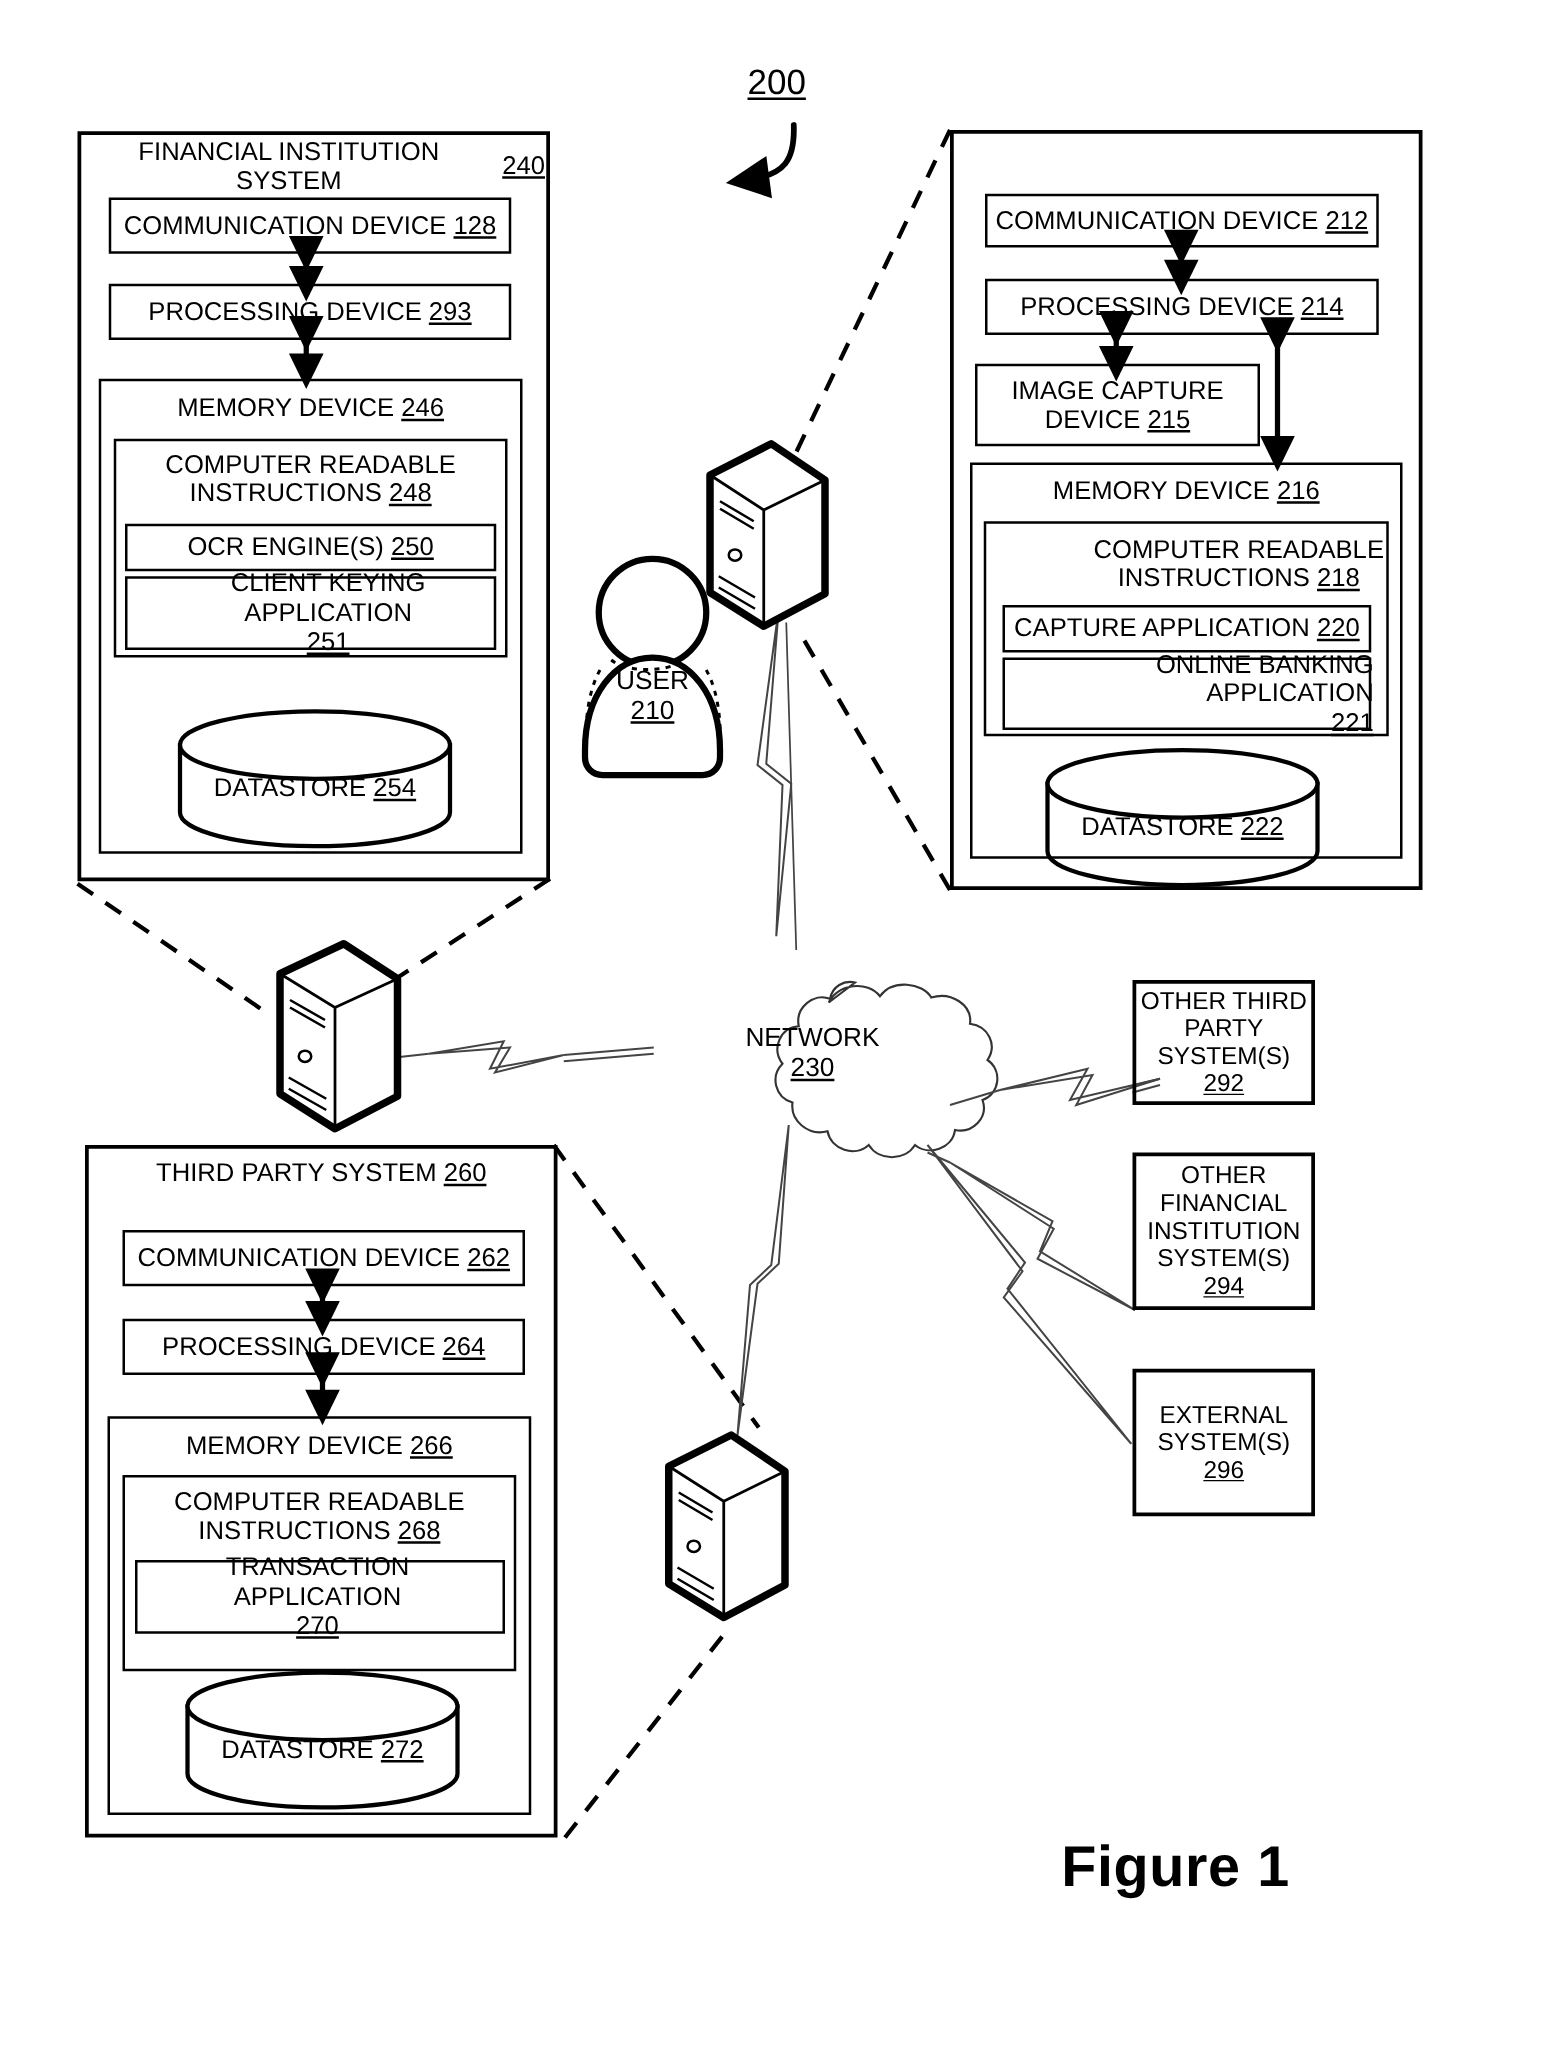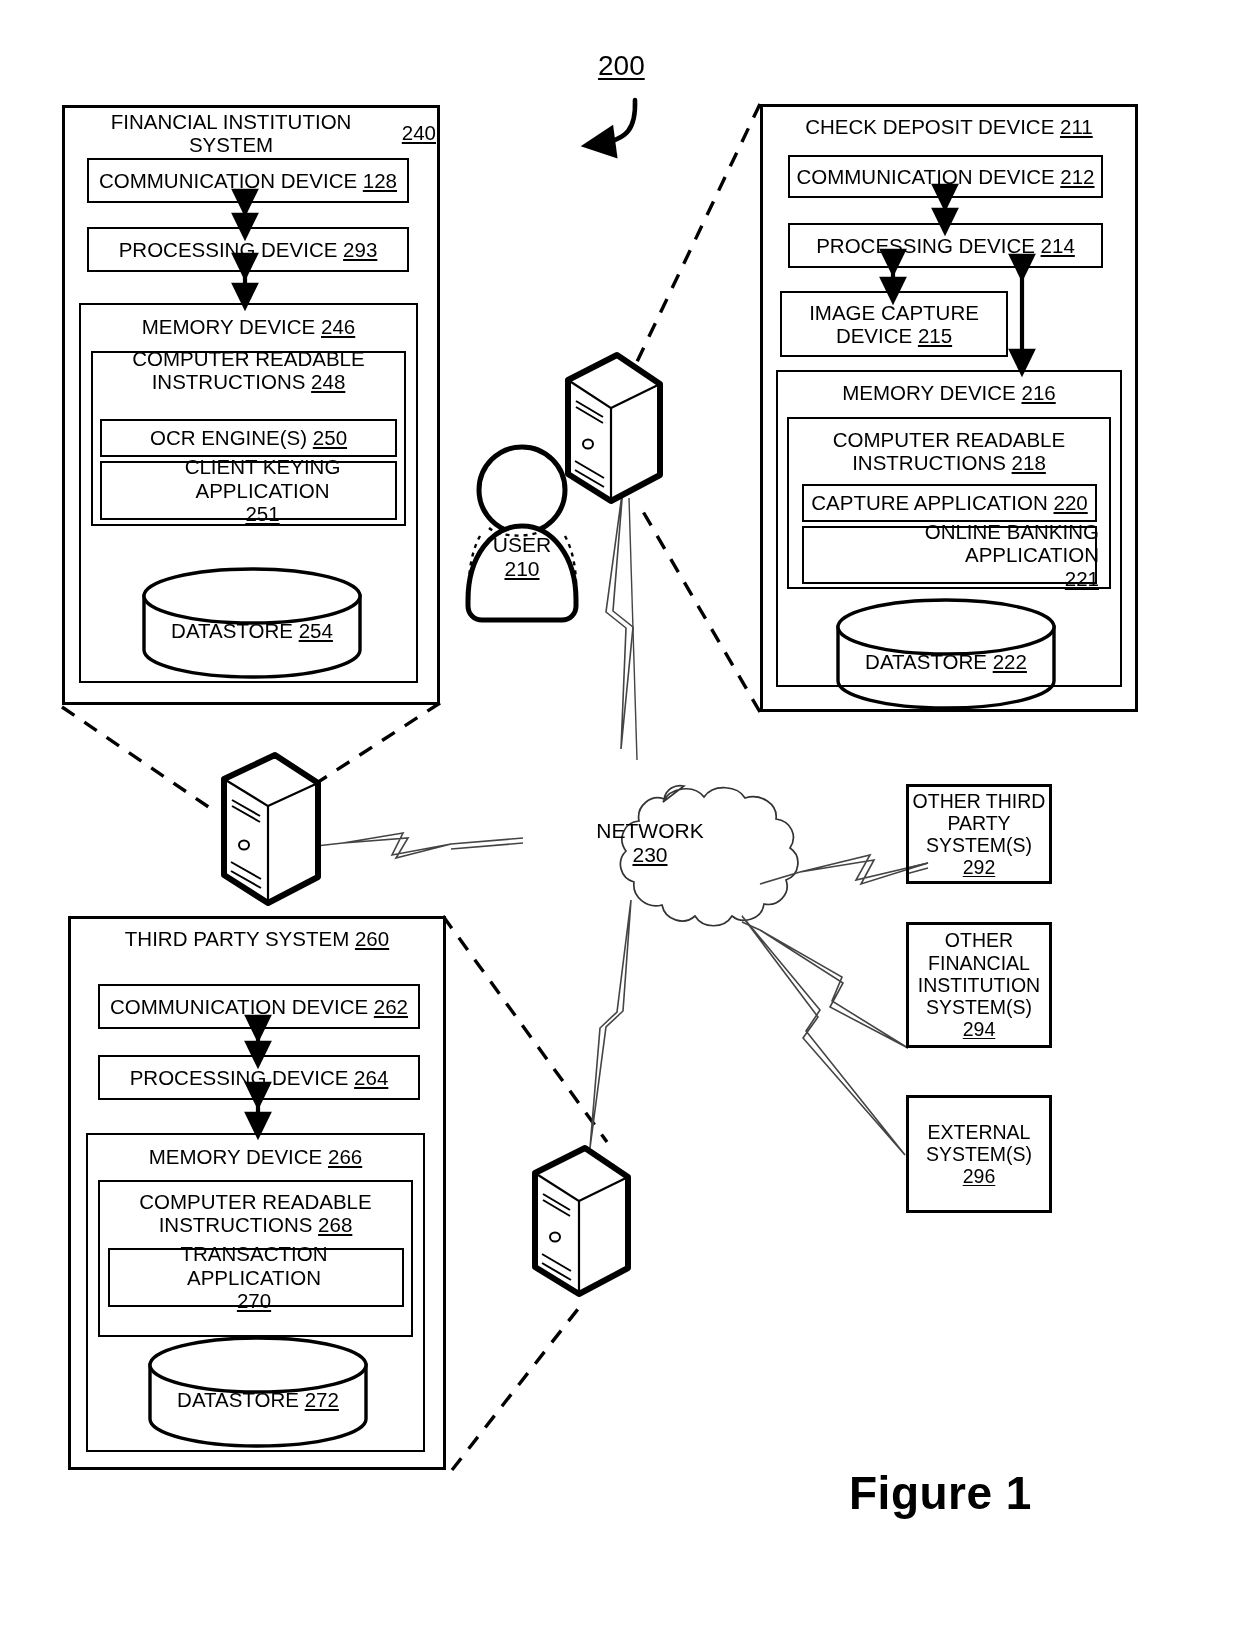--- a/index.html
+++ b/index.html
@@ -184,42 +184,39 @@
   <div class="lbl t20" style="left:87px;top:227px;width:322px;height:45px;">
     <span>PROCESSING DEVICE</span>&nbsp;<span class="u">293</span>
   </div>
 
   <div class="bx2" style="left:79px;top:303px;width:339px;height:380px;"></div>
   <div class="lbl t20" style="left:79px;top:312px;width:339px;height:30px;">
     <span>MEMORY DEVICE</span>&nbsp;<span class="u">246</span>
   </div>
 
   <div class="bx2" style="left:91px;top:351px;width:315px;height:175px;"></div>
-  <div class="lbl t20" style="left:95px;top:341px;width:307px;height:58px;">
+  <div class="lbl t20" style="left:95px;top:354px;width:307px;height:58px;">
     <span><span>COMPUTER READABLE INSTRUCTIONS</span>&nbsp;<span class="u">248</span></span>
   </div>
 
   <div class="bx2" style="left:100px;top:419px;width:297px;height:38px;"></div>
   <div class="lbl t20" style="left:100px;top:419px;width:297px;height:38px;">
     <span>OCR ENGINE(S)</span>&nbsp;<span class="u">250</span>
   </div>
 
   <div class="bx2" style="left:100px;top:461px;width:297px;height:59px;"></div>
   <div class="lbl t20" style="left:100px;top:461px;width:297px;height:59px;padding-left:28px;">
     <span><span>CLIENT KEYING APPLICATION</span><br><span class="u">251</span></span>
   </div>
 
   <div class="lbl t20" style="left:144px;top:615px;width:216px;height:32px;">
     <span>DATASTORE</span>&nbsp;<span class="u">254</span>
   </div>
 
   <div class="bx" style="left:760px;top:104px;width:378px;height:608px;"></div>
-  <div class="lbl t20" style="left:764px;top:112px;width:370px;height:30px;">
-    <span>CHECK DEPOSIT DEVICE</span>&nbsp;<span class="u">211</span>
-  </div>
 
   <div class="bx2" style="left:788px;top:155px;width:315px;height:43px;"></div>
   <div class="lbl t20" style="left:788px;top:155px;width:315px;height:43px;">
     <span>COMMUNICATION DEVICE</span>&nbsp;<span class="u">212</span>
   </div>
 
   <div class="bx2" style="left:788px;top:223px;width:315px;height:45px;"></div>
   <div class="lbl t20" style="left:788px;top:223px;width:315px;height:45px;">
     <span>PROCESSING DEVICE</span>&nbsp;<span class="u">214</span>
   </div>
@@ -228,21 +225,21 @@
   <div class="lbl t20" style="left:780px;top:291px;width:228px;height:66px;">
     <span>IMAGE CAPTURE<br>DEVICE&nbsp;<span class="u">215</span></span>
   </div>
 
   <div class="bx2" style="left:776px;top:370px;width:346px;height:317px;"></div>
   <div class="lbl t20" style="left:776px;top:378px;width:346px;height:30px;">
     <span>MEMORY DEVICE</span>&nbsp;<span class="u">216</span>
   </div>
 
   <div class="bx2" style="left:787px;top:417px;width:324px;height:172px;"></div>
-  <div class="lbl t20" style="left:791px;top:422px;width:316px;height:58px;">
+  <div class="lbl t20" style="left:833px;top:422px;width:316px;height:58px;">
     <span><span>COMPUTER READABLE INSTRUCTIONS</span>&nbsp;<span class="u">218</span></span>
   </div>
 
   <div class="bx2" style="left:802px;top:484px;width:295px;height:38px;"></div>
   <div class="lbl t20" style="left:802px;top:484px;width:295px;height:38px;">
     <span>CAPTURE APPLICATION</span>&nbsp;<span class="u">220</span>
   </div>
 
   <div class="bx2" style="left:802px;top:526px;width:295px;height:58px;"></div>
   <div class="lbl t20" style="left:800px;top:526px;width:299px;height:58px;text-align:right;">

